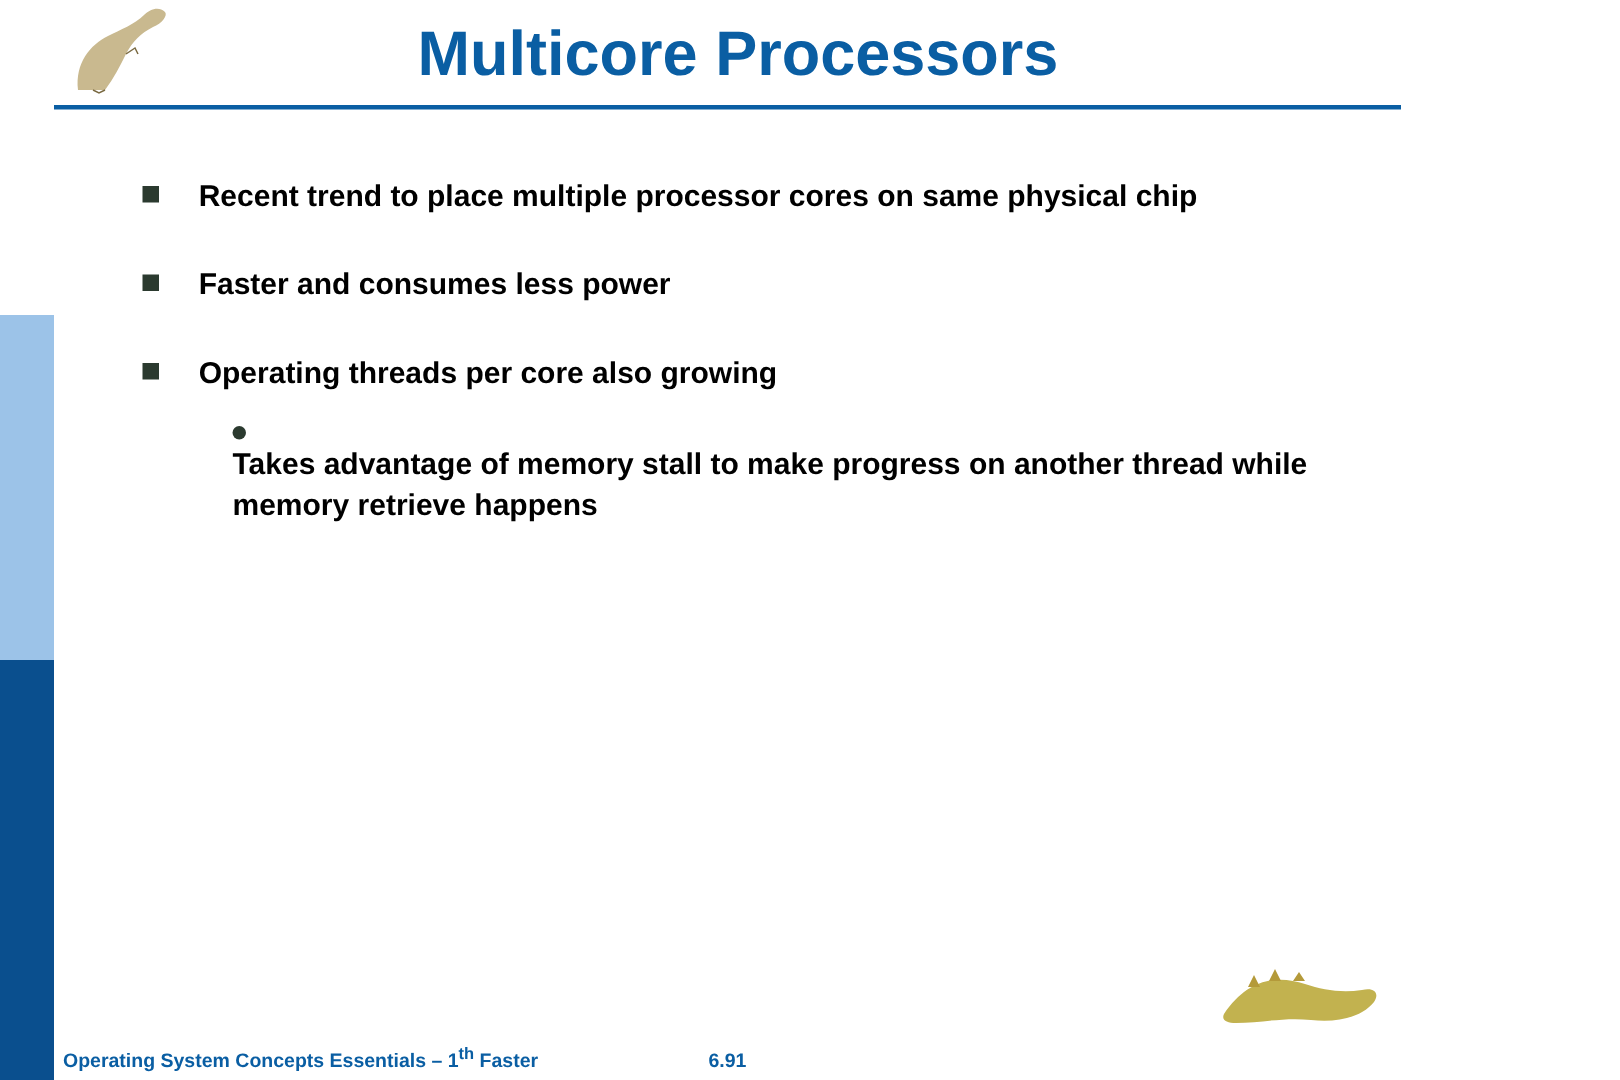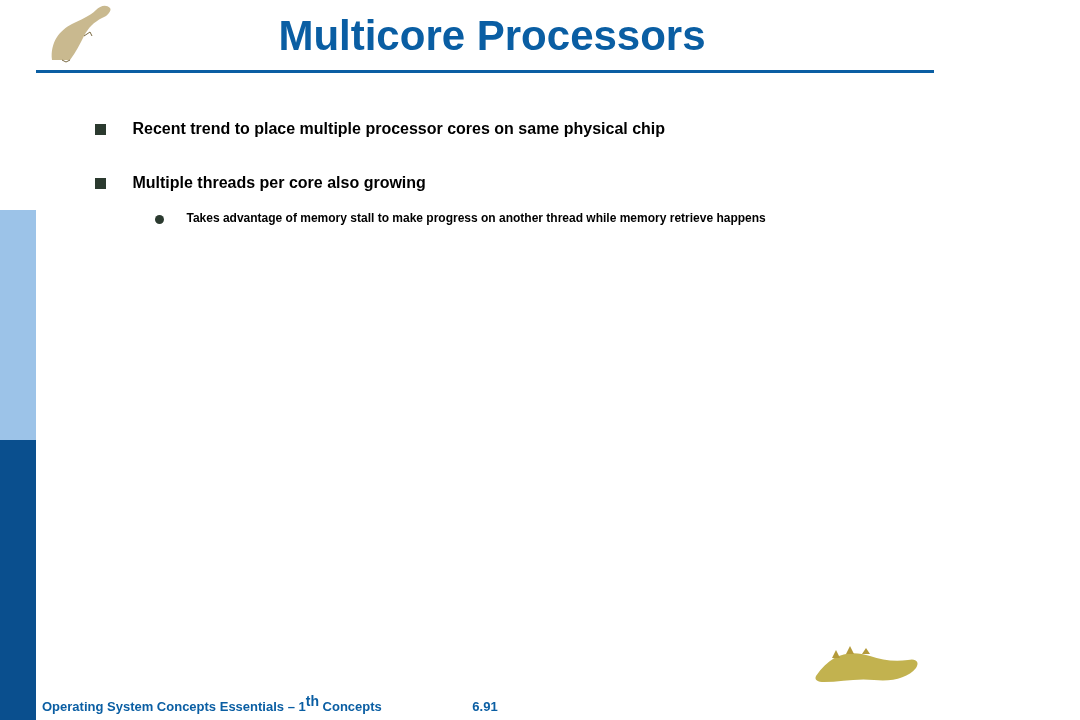--- a/index.html
+++ b/index.html
@@ -9,29 +9,29 @@
   .side-stripe .light { background: #9cc3e8; width: 36px; height: 230px; position: absolute; top: 210px; }
   .side-stripe .dark  { background: #0a4f8e; width: 36px; height: 720px; position: absolute; top: 0; clip-path: polygon(0 440px,100% 440px,100% 100%,0 100%); }
   .title-wrap { position: absolute; left: 36px; right: 0; top: 12px; text-align: center; }
   .title { color: #0a5ea3; font-size: 42px; font-weight: bold; display: inline-block; }
   .title-rule { position: absolute; left: 36px; right: 14px; top: 70px; height: 0; border-bottom: 3px solid #0a5ea3; }
   .logo-top { position: absolute; left: 42px; top: 2px; width: 80px; height: 62px; }
   .logo-bot { position: absolute; right: 26px; bottom: 32px; width: 110px; height: 56px; }
   .content { position: absolute; left: 95px; right: 30px; top: 120px; }
   .item { margin-bottom: 36px; }
   .sq { display: inline-block; width: 11px; height: 11px; background: #2b3a2f; margin-right: 22px; vertical-align: top; margin-top: 4px; }
-  .txt { display: inline-block; vertical-align: top; font-size: 16px; font-weight: bold; color: #000; max-width: 880px; }
+  .txt { display: inline-block; vertical-align: top; font-size: 20px; font-weight: bold; color: #000; max-width: 880px; }
   .sub { margin-left: 60px; margin-top: 18px; }
   .dot { display: inline-block; width: 9px; height: 9px; border-radius: 50%; background: #2b3a2f; margin-right: 18px; vertical-align: top; margin-top: 5px; }
-  .subtxt { display: inline-block; vertical-align: top; font-size: 12px; font-weight: bold; color: #000; max-width: 820px; line-height: 1.35; }
+  .subtxt { display: inline-block; vertical-align: top; font-size: 20px; font-weight: bold; color: #000; max-width: 820px; line-height: 1.35; }
   .footer { position: absolute; left: 36px; right: 14px; bottom: 6px; height: 24px; font-size: 13px; font-weight: bold; color: #0a5ea3; }
   .footer .fl { position: absolute; left: 6px; bottom: 0; }
   .footer .fc { position: absolute; left: 50%; transform: translateX(-50%); bottom: 0; }
   .footer .fr { position: absolute; right: 6px; bottom: 0; }
-  .footer sup { font-size: 14px; }
+  .footer sup { font-size: 11px; }
 </style>
 </head>
 <body>
 
 <div class="slide">
 
   <div class="side-stripe">
     <div class="light"></div>
     <div class="dark"></div>
   </div>
@@ -48,35 +48,39 @@
   </div>
   <div class="title-rule"></div>
 
   <div class="content">
     <div class="item">
       <span class="sq"></span>
       <span class="txt">Recent trend to place multiple processor cores on same physical chip</span>
     </div>
     <div class="item">
       <span class="sq"></span>
-      <span class="txt">Multiple threads per core also growing</span>
+      <span class="txt">Faster and consumes less power</span>
+    </div>
+    <div class="item">
+      <span class="sq"></span>
+      <span class="txt">Operating threads per core also growing</span>
       <div class="sub">
         <span class="dot"></span>
         <span class="subtxt">Takes advantage of memory stall to make progress on another thread while memory retrieve happens</span>
       </div>
     </div>
   </div>
 
   <div class="logo-bot">
     <svg viewBox="0 0 110 56">
       <path d="M4,44 C20,20 40,18 58,24 C70,28 82,30 96,28 C104,26 108,30 104,36 C96,46 80,50 62,48 C44,46 28,50 12,50 C6,50 2,48 4,44 Z" fill="#c2b24f"></path>
       <path d="M20,26 L24,18 L28,26 M34,22 L38,14 L42,22 M50,22 L54,16 L58,22" fill="#b49a3a"></path>
     </svg>
   </div>
 
   <div class="footer">
     <div class="fl">
-      <span>Operating System Concepts Essentials – 1</span><sup>th</sup><span> Concepts</span>
+      <span>Operating System Concepts Essentials – 1</span><sup>th</sup><span> Faster</span>
     </div>
     <div class="fc">6.91</div>
   </div>
 
 </div>
 
 </body></html>

